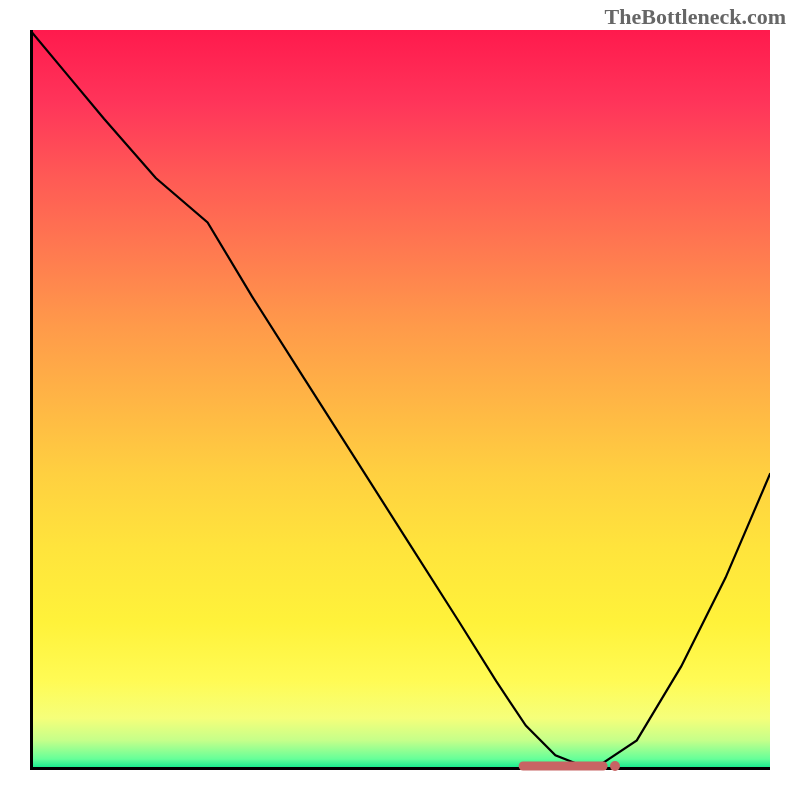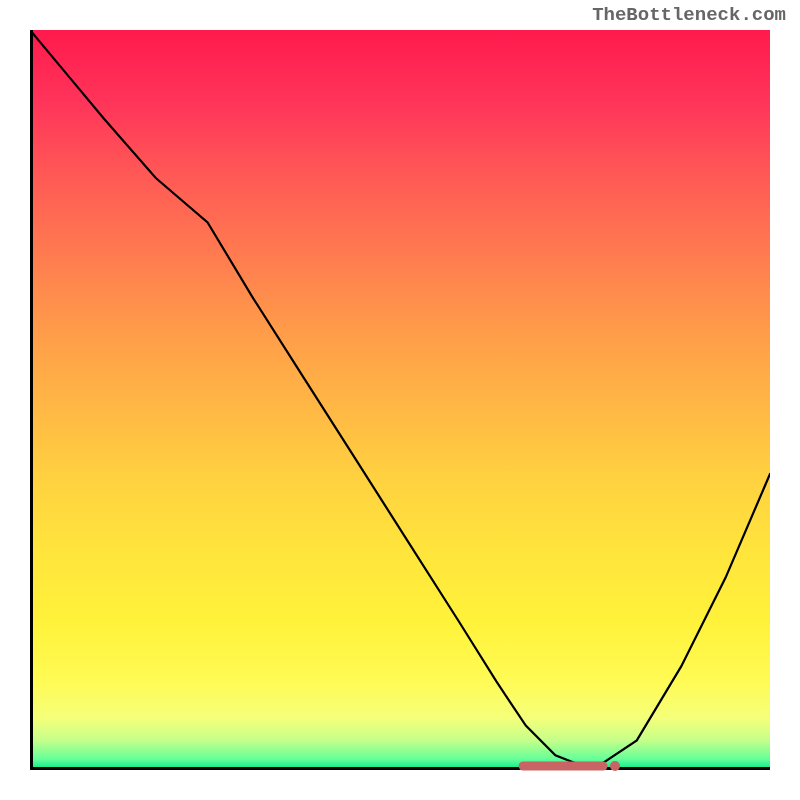--- a/index.html
+++ b/index.html
@@ -2,22 +2,22 @@
 <html><head>
 <meta charset="utf-8">
 <style>
   * { margin: 0; padding: 0; box-sizing: border-box; }
   html, body { width: 800px; height: 800px; overflow: hidden; background: #fff; }
   .container { position: relative; width: 800px; height: 800px; }
   .watermark {
     position: absolute;
     top: 4px;
     right: 14px;
-    font-family: Liberation Mono, monospace;
-    font-size: 19px;
+    font-family: Liberation Serif, serif;
+    font-size: 22px;
     font-weight: bold;
     color: #666;
     z-index: 10;
     margin-left: 35px;
   }
   .plot {
     position: absolute;
     left: 30px;
     top: 30px;
     width: 740px;

